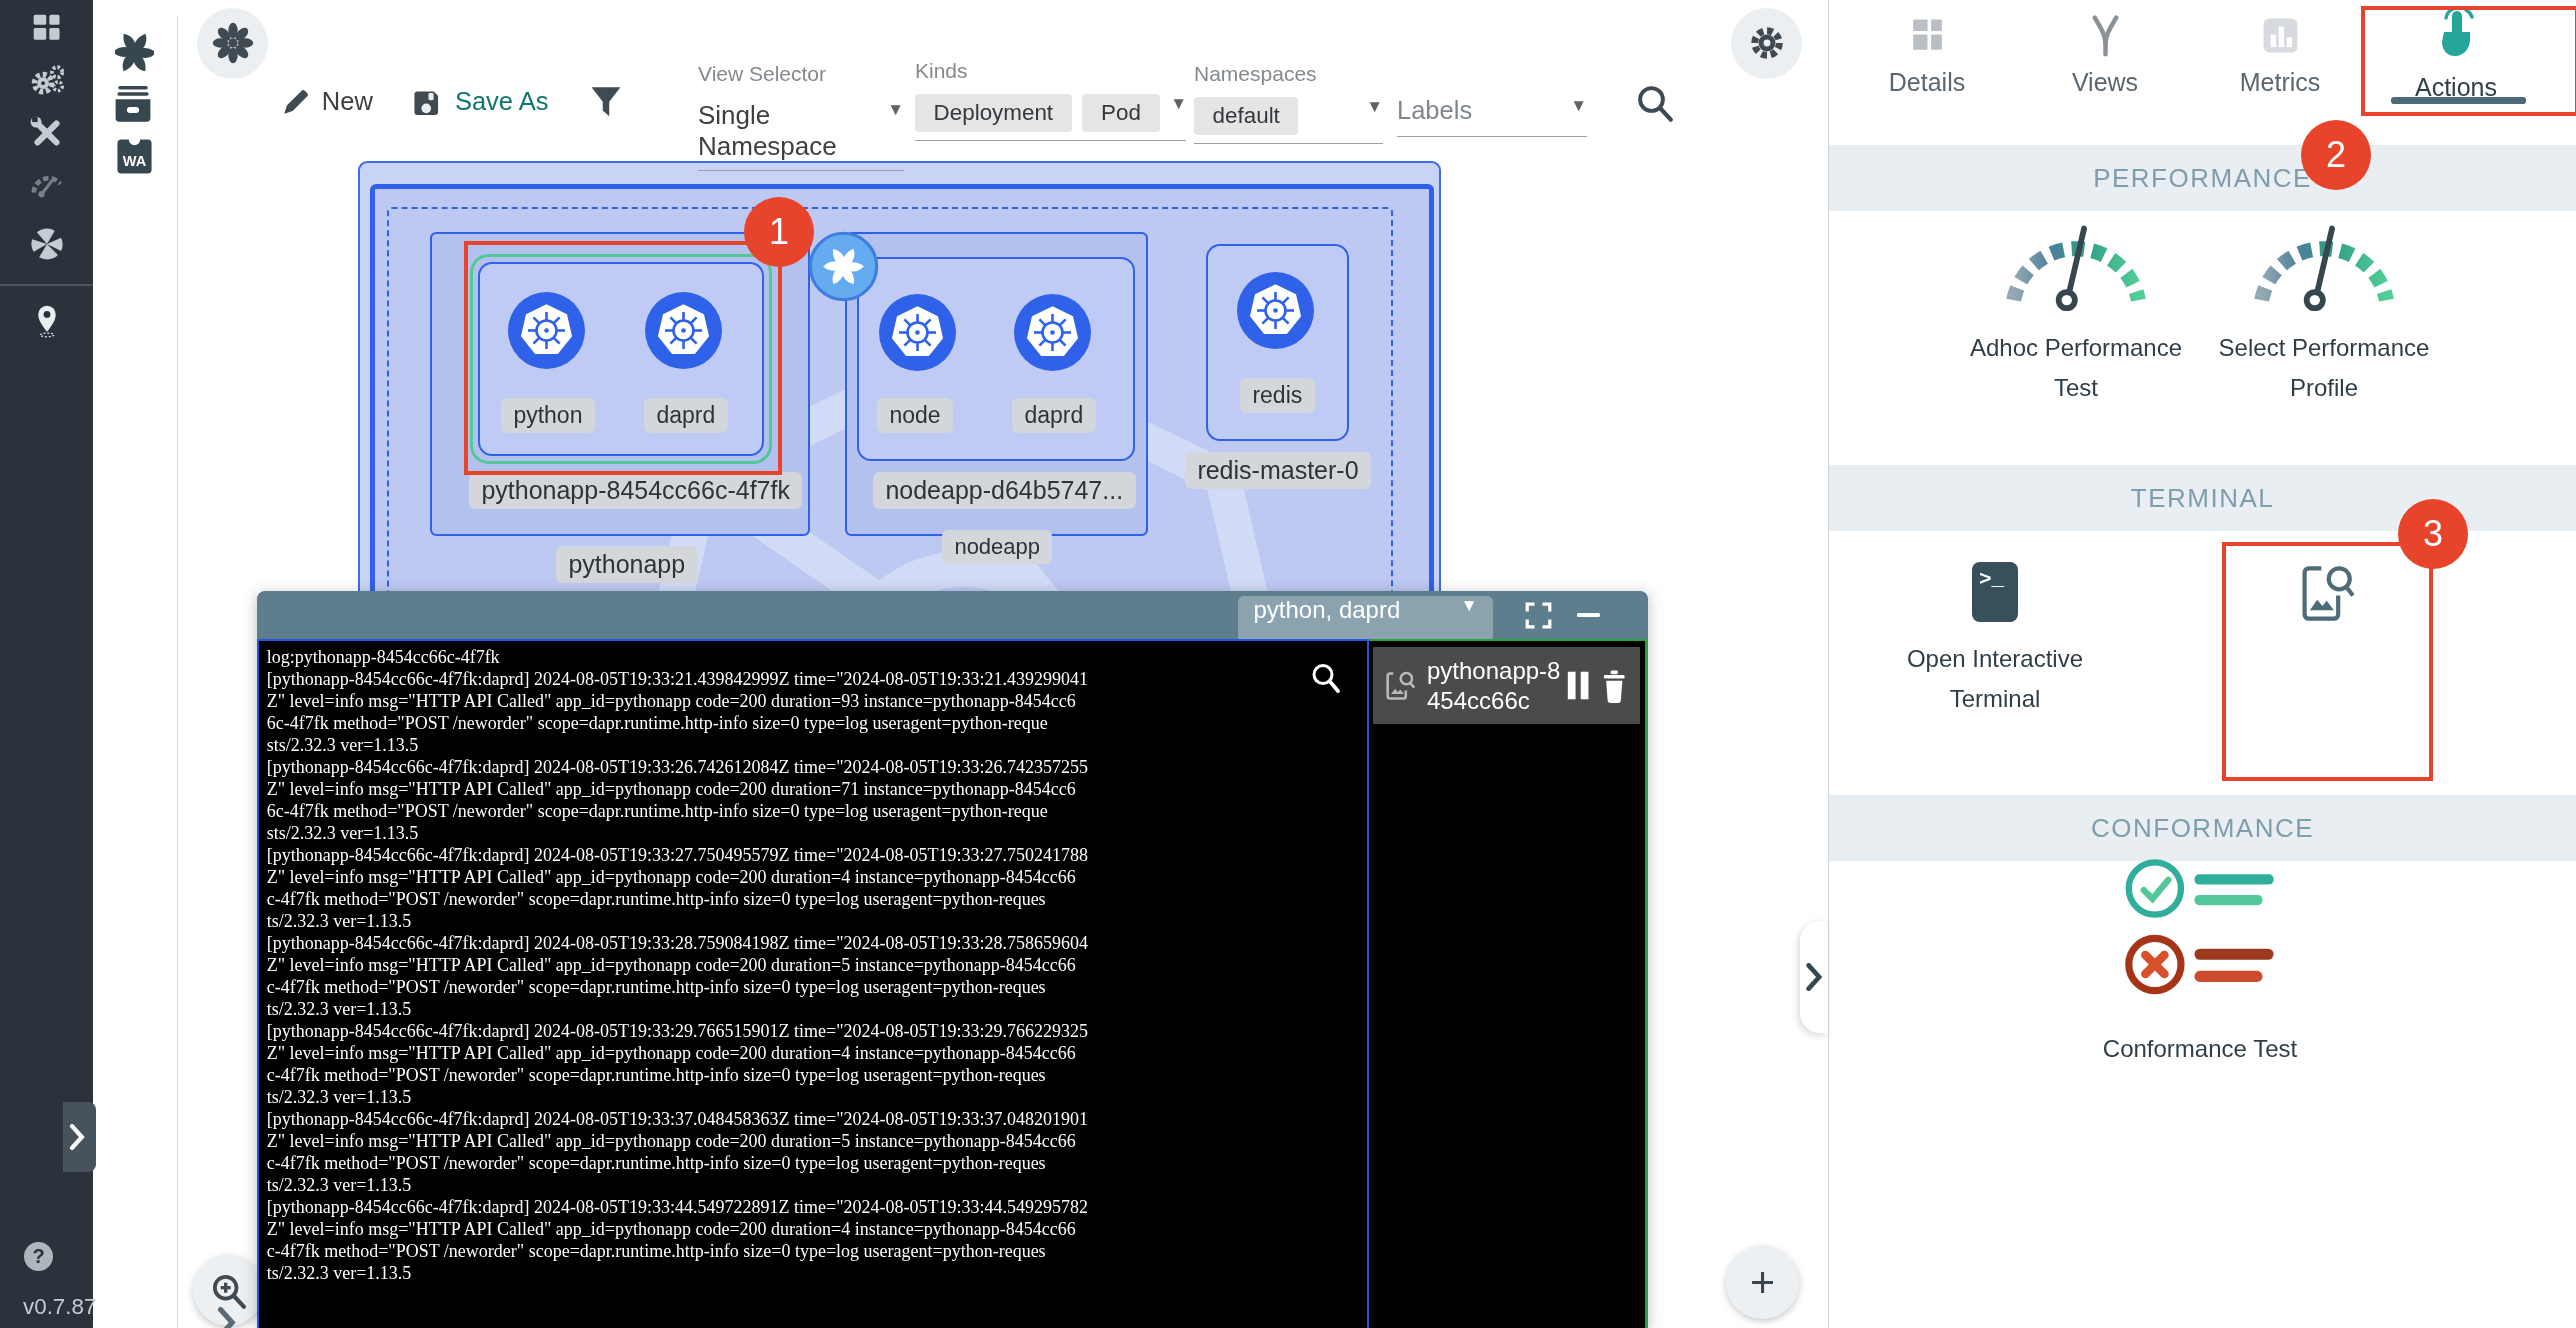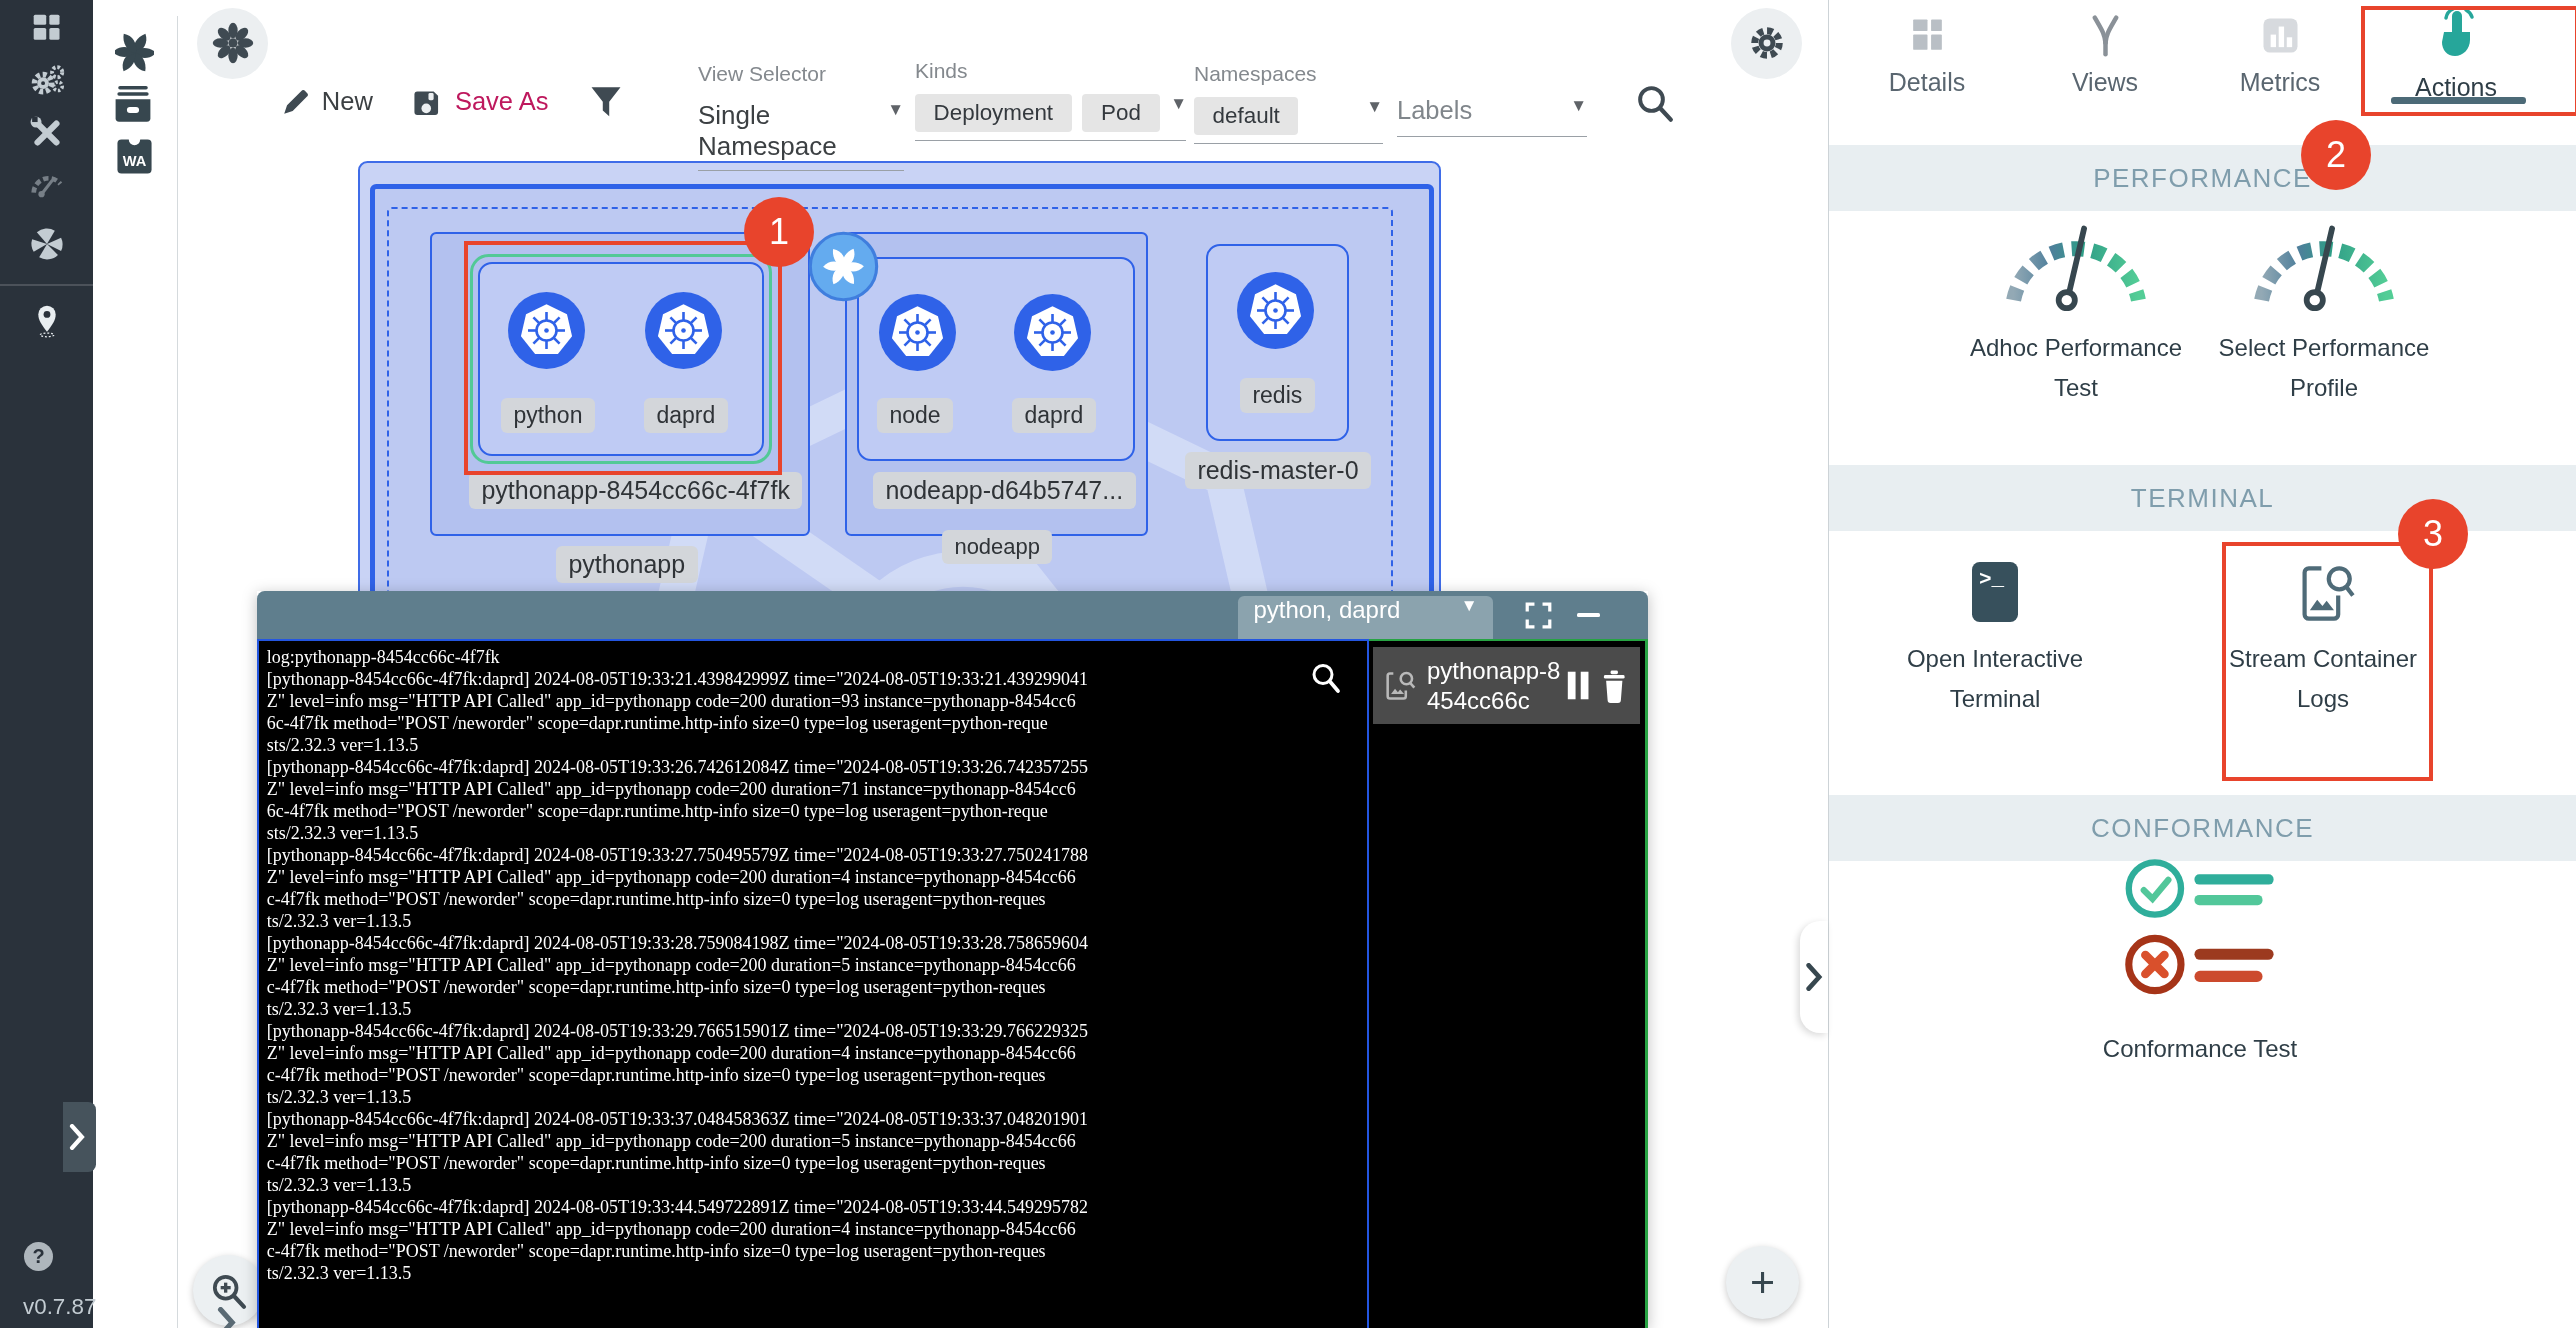--- a/index.html
+++ b/index.html
@@ -200,21 +200,21 @@
         <path d="M6,38 l4,-12 L30,6 a4,4 0 0 1 6,0 l2,2 a4,4 0 0 1 0,6 L18,34 Z" fill="#3f4a52"></path>
       </svg>
     <span style="font-size:25.5px;color:#3c4043">New</span>
   </div>
   <div class="abs flex" style="left:234px;top:87px;gap:12.4px">
     <svg width="32.5" height="32.5" viewBox="0 0 44 44">
         <path d="M6,10 a4,4 0 0 1 4,-4 h22 l6,6 v22 a4,4 0 0 1 -4,4 h-24 a4,4 0 0 1 -4,-4 Z" fill="#3f4a52"></path>
         <rect x="25" y="8" width="7" height="10" rx="2" fill="#eceff1"></rect>
         <circle cx="22" cy="29" r="6.5" fill="#eceff1"></circle>
       </svg>
-    <span style="font-size:25.5px;color:#be185d">Save As</span>
+    <span style="font-size:25.5px;color:#0f766e">Save As</span>
   </div>
   <svg class="abs" style="left:412px;top:84px" width="36" height="37" viewBox="0 0 44 46">
       <path d="M4,4 h36 l-14,18 v18 l-8,-7 v-11 Z" fill="#3f4a52"></path>
     </svg>
   <div class="abs" style="left:522px;top:62px;width:206px;height:82px">
     <div class="tb-label">View Selector</div>
     <div class="flex" style="margin-top:14px;justify-content:space-between">
       <span class="tb-value">Single Namespace</span>
       <span class="caret">▼</span>
     </div>
@@ -571,21 +571,20 @@
   </div>
   <div class="abs" style="left:378px;top:562px;width:232px">
     <svg width="63" height="63" viewBox="0 0 60 60" style="display:block;margin:0 auto">
         <g stroke="#4f6b78" stroke-width="4" fill="none">
           <path d="M28,6 h-12 a4,4 0 0 0 -4,4 v40 a4,4 0 0 0 4,4 h24 a4,4 0 0 0 4,-4 v-18"></path>
           <circle cx="45" cy="16" r="10"></circle>
           <line x1="52" y1="24" x2="58" y2="32"></line>
         </g>
         <path d="M17,46 l7,-10 5,6 4,-5 7,9 z" fill="#4f6b78"></path>
       </svg>
-    <div class="rp-item-label" style="margin-top:14px">Stream Container Logs</div>
   </div>
   <div class="abs annot-rect" style="left:393px;top:542px;width:203px;height:231px"></div>
   <div class="abs annot-circ center" style="left:569px;top:499px">3</div>
 
   <div class="abs band" style="top:795px">CONFORMANCE</div>
   <div class="abs" style="left:255px;top:855px;width:232px">
     <svg width="182" height="151" viewBox="0 0 230 190" style="display:block;margin:0 auto">
       <circle cx="58" cy="42" r="33" stroke="#2fae9b" stroke-width="8" fill="none"></circle>
       <path d="M44,44 l11,11 l20,-24" stroke="#52c79a" stroke-width="8" fill="none" stroke-linecap="round"></path>
       <rect x="108" y="24" width="100" height="13" rx="6" fill="#2fae9b"></rect>

